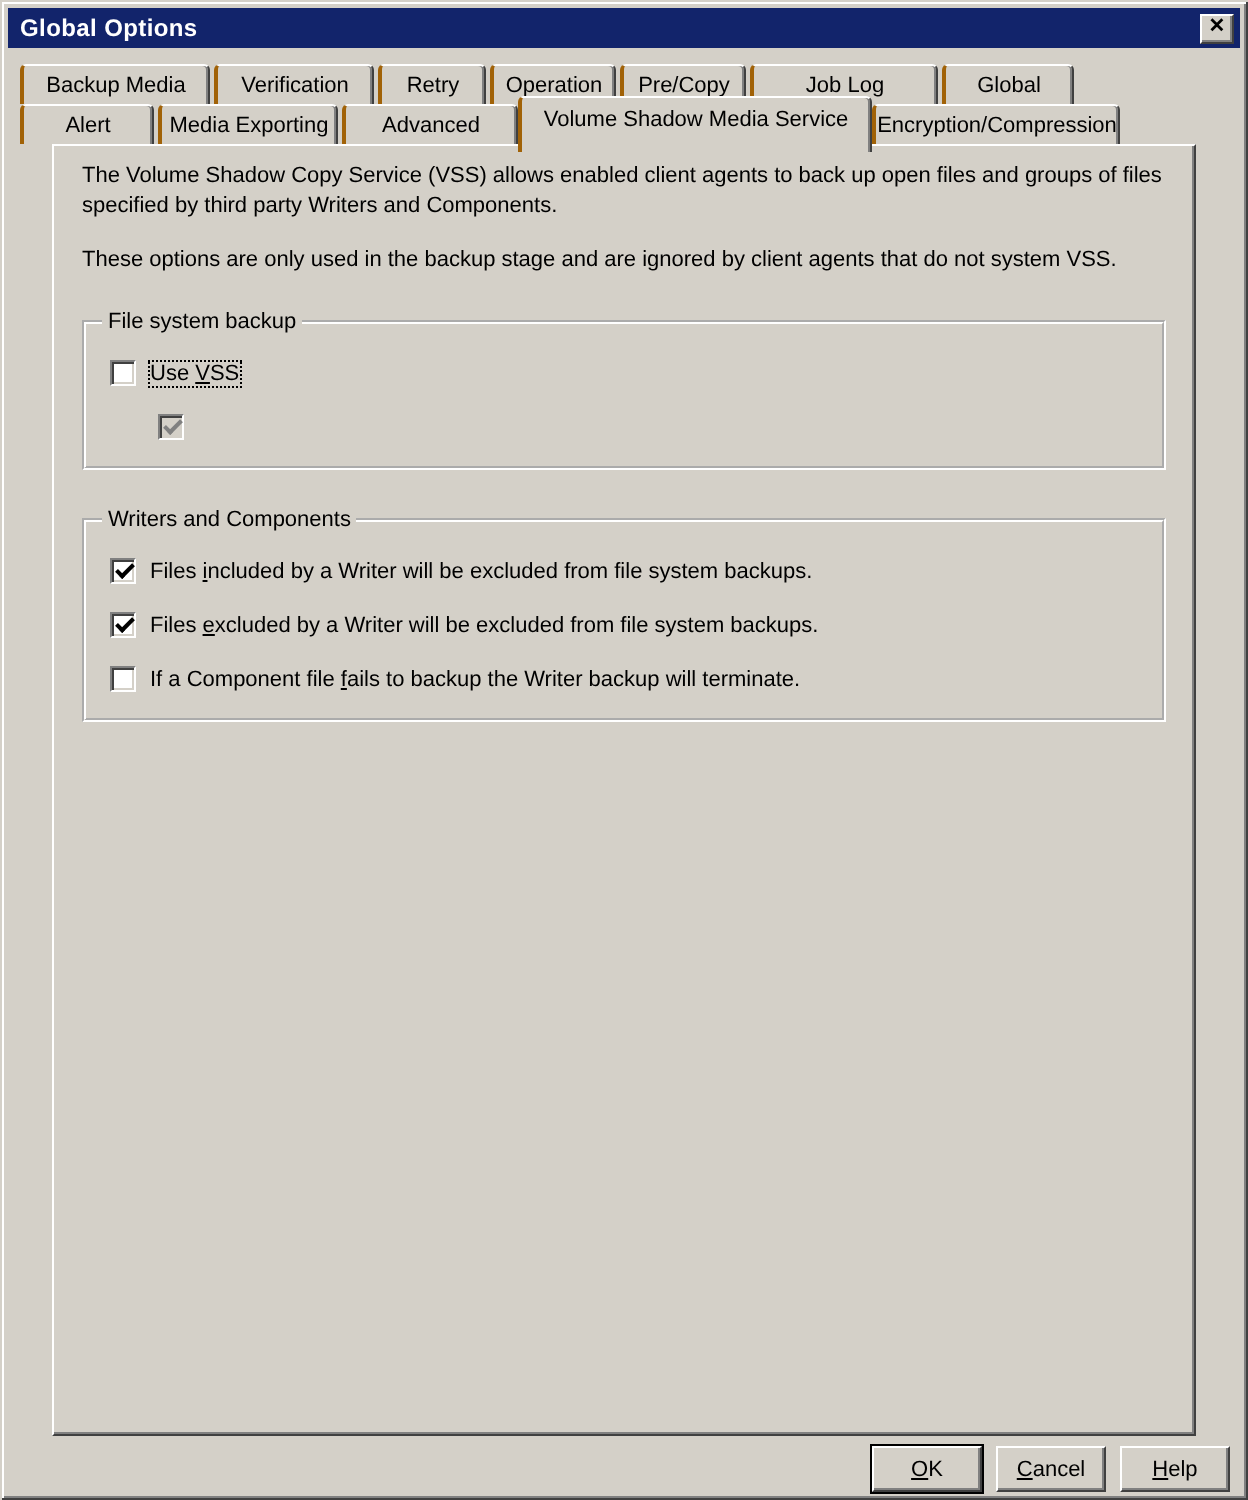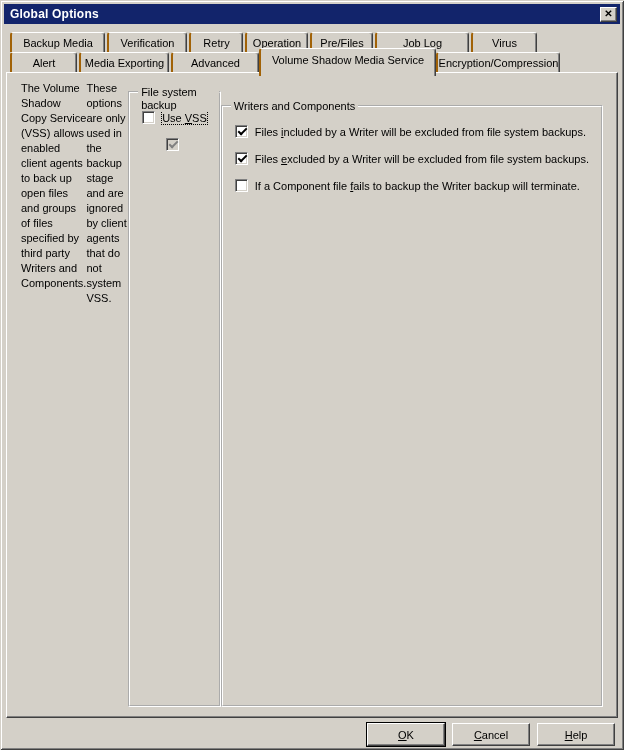--- a/index.html
+++ b/index.html
@@ -62,27 +62,27 @@
   .r1 .tab:nth-child(3){width:54px}.r1 .tab:nth-child(4){width:63px}
   .r1 .tab:nth-child(5){width:63px}.r1 .tab:nth-child(6){width:94px}
   .r1 .tab:nth-child(7){width:66px}.r1 .tab:nth-child(8){width:62px}
   
   .r2 .tab:nth-child(1){width:67px}.r2 .tab:nth-child(2){width:90px}
   .r2 .tab:nth-child(3){width:88px}.r2 .tab:nth-child(4){width:177px}
   .r2 .tab:nth-child(5){width:124px}
   
   .panel {
     flex: 1 1 auto;
-    margin: 0 2px;
+    margin: 0 22px;
     background: var(--face, #d4d0c8);
     border: 1px solid; border-color: #fff #404040 #404040 #fff;
     box-shadow: inset -1px -1px 0 #808080;
     padding: 8px 14px 10px 14px;
     position: relative; z-index: 1;
-    display: flex; flex-direction: row;
+    display: flex; flex-direction: column;
   }
   .desc { max-width: 575px; line-height: 15px; margin-bottom: 12px; }
   .desc:first-child { margin-bottom: 12px; }
   
   .group {
     border: 2px groove #ffffff;
     position: relative;
     padding: 17px 12px 10px 12px;
     margin-top: 10px;
   }
@@ -114,21 +114,21 @@
   .lbl.disabled { color: #808080; text-shadow: 1px 1px 0 #fff; }
   .accel { text-decoration: underline; }
   .spacer { flex: 1 1 auto; }
   
   .btnrow {
     flex: 0 0 23px;
     margin: 5px 5px 0 0;
     display: flex; justify-content: flex-end; gap: 7px;
   }
   .btn {
-    width: 78px; height: 23px;
+    width: 55px; height: 23px;
     background: var(--face, #d4d0c8);
     border: 1px solid; border-color: #fff #404040 #404040 #fff;
     box-shadow: inset -1px -1px 0 #808080;
     display: flex; align-items: center; justify-content: center;
     font-size: 11px; cursor: default;
   }
   .btn.default { outline: 1px solid #000; }
 </style>
 </head>
 <body>
@@ -150,27 +150,27 @@
       <div class="tab">
           <span>Verification</span>
         </div>
       <div class="tab">
           <span>Retry</span>
         </div>
       <div class="tab">
           <span>Operation</span>
         </div>
       <div class="tab">
-          <span>Pre/Files</span>
+          <span>Pre/Copy</span>
         </div>
       <div class="tab">
           <span>Job Log</span>
         </div>
       <div class="tab">
-          <span>Virus</span>
+          <span>Global</span>
         </div>
     </div>
     <div class="tabrow r2">
       <div class="tab">
           <span>Alert</span>
         </div>
       <div class="tab">
           <span>Media Exporting</span>
         </div>
       <div class="tab">

